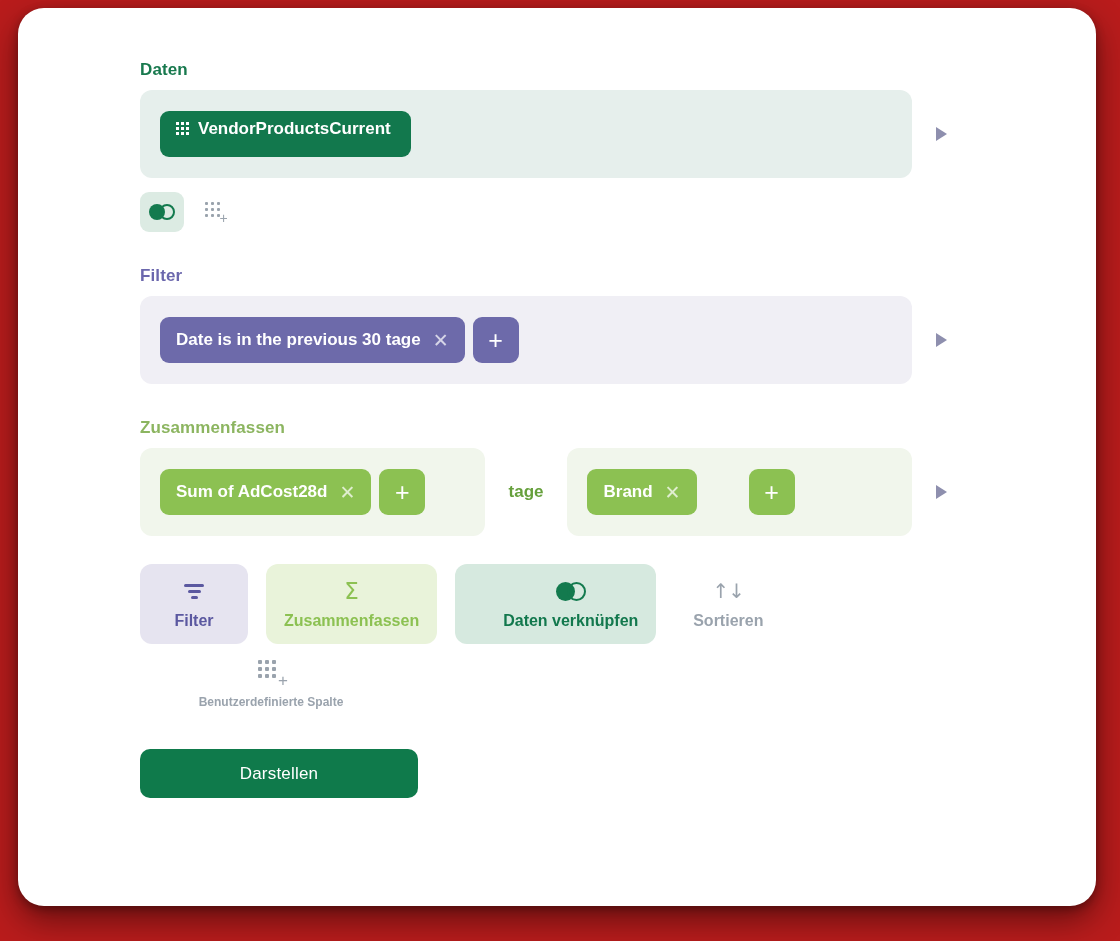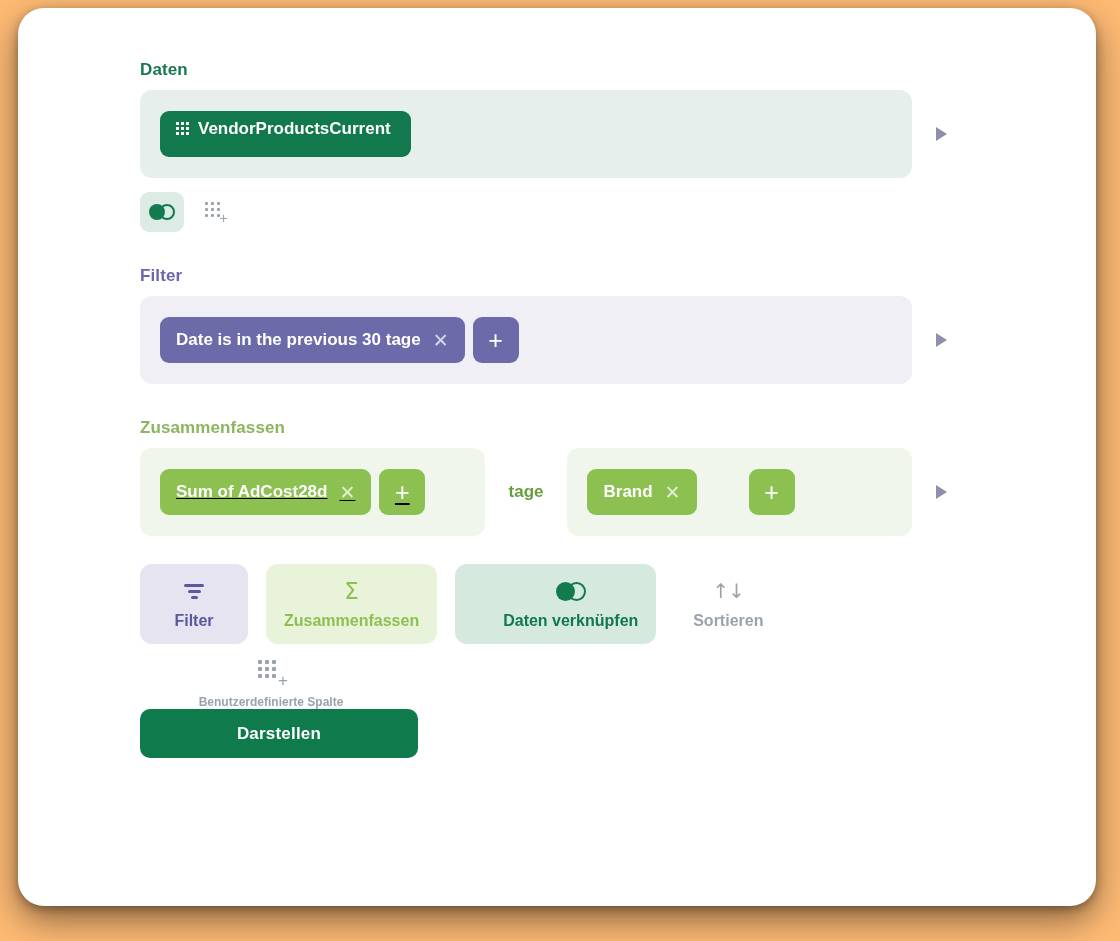--- a/index.html
+++ b/index.html
@@ -9,21 +9,21 @@
     height: 941px;
     background: #ffffff;
     font-family: "Liberation Sans", sans-serif;
     -webkit-font-smoothing: antialiased;
   }
 
   .stage {
     position: relative;
     width: 1120px;
     height: 941px;
-    background: #fdba74;
+    background: #b91c1c;
     overflow: hidden;
   }
 
   
   .card {
     position: absolute;
     left: 18px;
     top: 8px;
     width: 1078px;
     height: 898px;
@@ -59,21 +59,21 @@
 
   .panel {
     border-radius: 12px;
     display: flex;
     align-items: center;
     padding: 16px 20px;
     min-height: 88px;
   }
   .panel-data      { background: #e6efec; width: 782px; }
   .panel-filter    { background: #f0eff5; width: 782px; }
-  .panel-sum-left  { background: #f1f6ec; width: 350px; text-decoration: underline; }
+  .panel-sum-left  { background: #f1f6ec; width: 350px; }
   .panel-sum-right { background: #f1f6ec; width: 350px; gap: 44px; }
 
   .expander {
     width: 38px;
     display: flex;
     align-items: center;
     justify-content: center;
     flex: 0 0 38px;
     margin-left: 10px;
   }
@@ -262,27 +262,28 @@
     position: absolute; left: 0; top: 0;
   }
   .ccol-big .dots i { width: 4px; height: 4px; background: #9aa3ad; display: block; border-radius: 1px; }
   .ccol-big .plus {
     position: absolute; right: -4px; bottom: -4px;
     color: #9aa3ad; font-size: 17px; line-height: 14px; font-weight: 400;
   }
 
   
   .viz-btn {
+    margin-top: 40px;
     width: 278px;
     height: 49px;
     border-radius: 10px;
     background: #0f7a4b;
     color: #ffffff;
     font-size: 17px;
-    font-weight: 700;
+    font-weight: 400;
     border: none;
     cursor: pointer;
     font-family: "Liberation Sans", sans-serif;
     letter-spacing: 0.2px;
   }
 
   .gap-lg { height: 34px; }
 </style>
 </head>
 <body>

